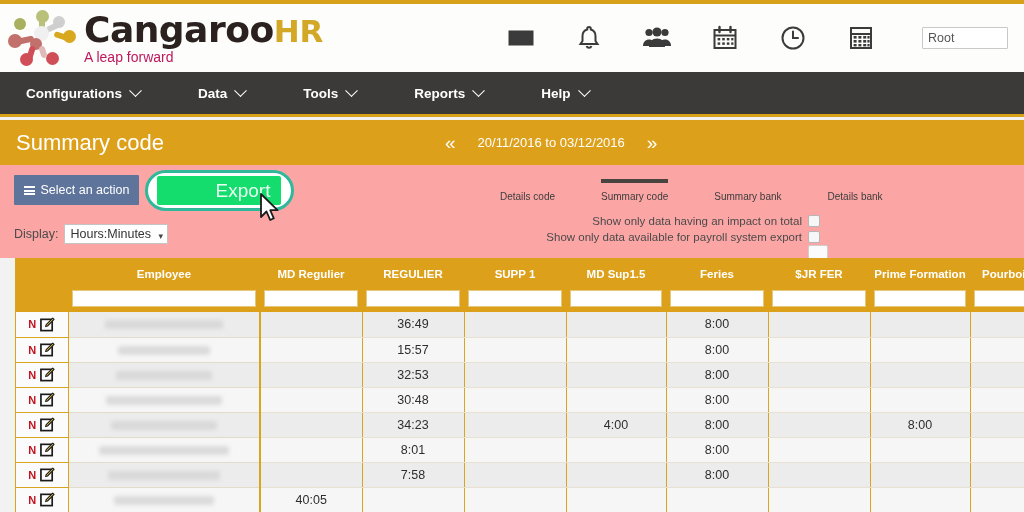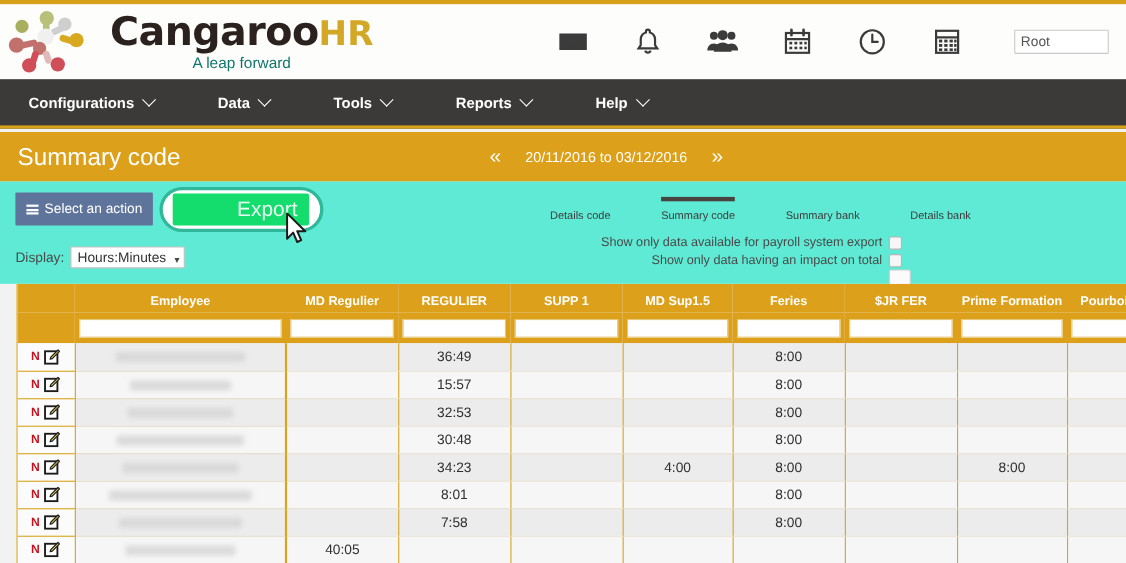--- a/index.html
+++ b/index.html
@@ -34,42 +34,42 @@
   .logo-mark {
     position: relative;
     width: 72px; height: 60px;
     margin-left: 6px;
     flex: 0 0 auto;
   }
   .dot { position: absolute; border-radius: 50%; }
   .bar { position: absolute; border-radius: 4px; }
 
   .brand-text {
-    margin-left: 22px;
+    margin-left: 6px;
     position: relative;
     line-height: 1;
   }
   .brand-main {
     font-size: 36px;
     font-weight: bold;
     letter-spacing: -0.5px;
     color: #2b2220;
     font-family: "DejaVu Sans", sans-serif;
   }
   .brand-hr {
     font-size: 31px;
     font-weight: bold;
     color: #d3a827;
     font-family: "DejaVu Sans", sans-serif;
   }
   .brand-tag {
     margin-top: 2px;
-    text-align: center;
+    text-align: left;
     font-size: 14px;
-    color: #0f766e;
+    color: #be185d;
     font-family: "Liberation Sans", sans-serif;
   }
 
   .header-icons {
     margin-left: auto;
     display: flex; align-items: center;
     gap: 34px;
     padding-right: 16px;
   }
   .hicon {
@@ -140,21 +140,21 @@
   .chev {
     color: #fff; font-size: 19px; cursor: pointer;
     line-height: 1;
   }
   .period-label { color: #fff; font-size: 13px; white-space: nowrap; }
 
   
   .toolbar {
     position: absolute; top: 165px; left: 0;
     width: 1024px; height: 93px;
-    background: #5eead4;
+    background: #fca5a5;
   }
   .select-action {
     position: absolute; left: 14px; top: 10px;
     width: 125px; height: 30px;
     background: #5f749b;
     color: #fff;
     font-size: 12.5px;
     display: flex; align-items: center; justify-content: center;
     gap: 6px;
     cursor: pointer;
@@ -507,25 +507,25 @@
 
     <div class="tabs">
       <div class="tab">Details code</div>
       <div class="tab active">Summary code</div>
       <div class="tab">Summary bank</div>
       <div class="tab">Details bank</div>
     </div>
 
     <div class="checks">
       <div class="check-line">
+        <span>Show only data having an impact on total</span>
+        <span class="cbox"></span>
+      </div>
+      <div class="check-line">
         <span>Show only data available for payroll system export</span>
-        <span class="cbox"></span>
-      </div>
-      <div class="check-line">
-        <span>Show only data having an impact on total</span>
         <span class="cbox"></span>
       </div>
       <div class="edge-box"></div>
     </div>
   </div>
 
   <div class="table-wrap">
     <table class="grid">
       <colgroup>
         <col style="width:52px">

